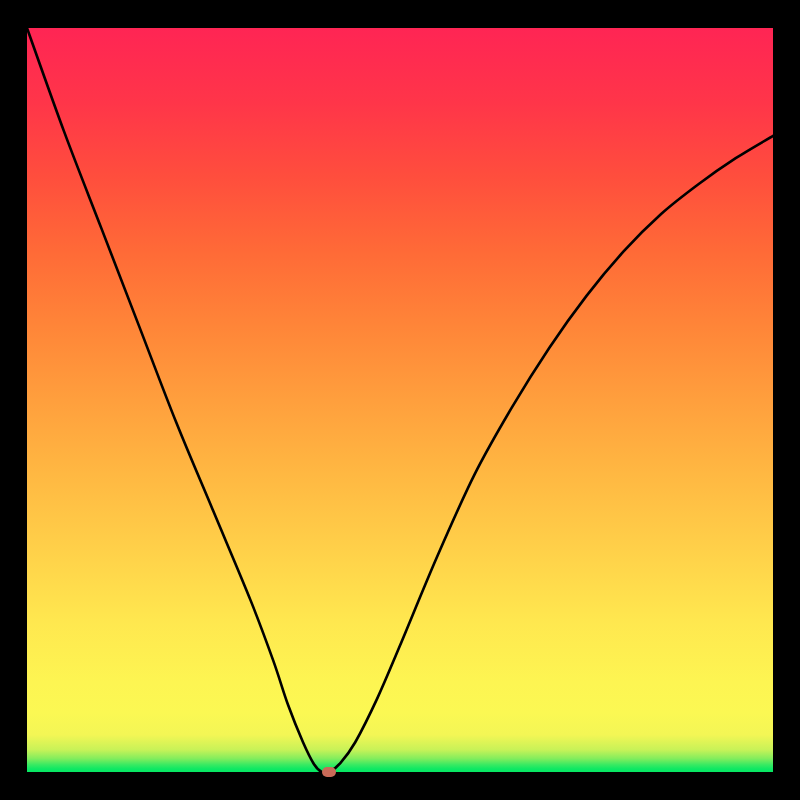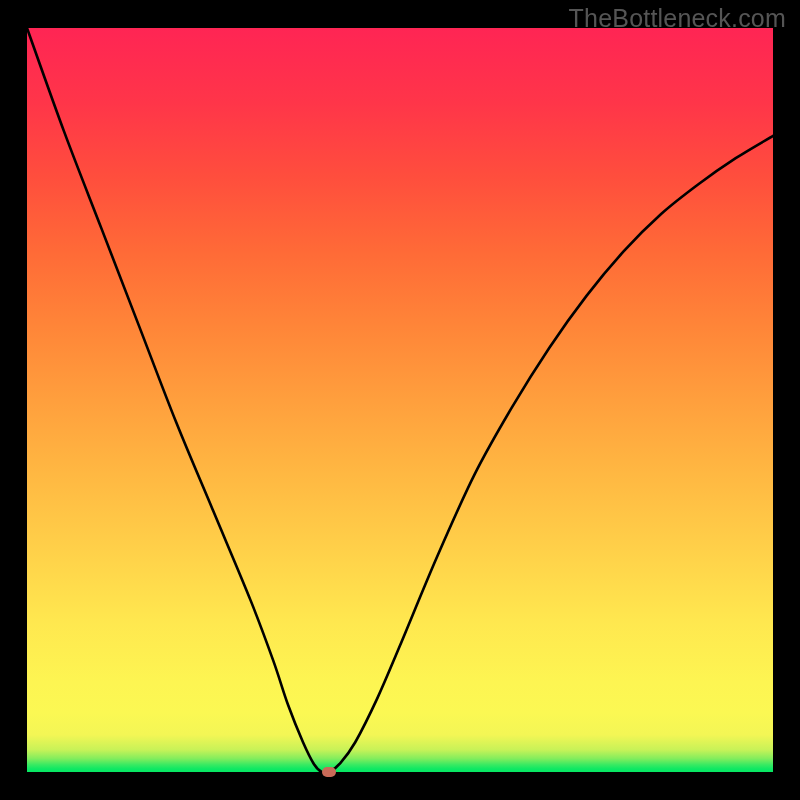--- a/index.html
+++ b/index.html
@@ -69,21 +69,20 @@
     border-radius: 5px;
     background: #c96a58;
     left: calc(40.5% - 7px);
     bottom: -5px;
   }
 </style>
 </head>
 <body>
 
 <div class="frame">
-  <div class="watermark">TheBottleneck.com</div>
 
   <div class="plot">
     <svg class="curve" viewBox="0 0 100 100" preserveAspectRatio="none">
       <path id="curve-path" fill="none" stroke="#000" stroke-width="0.35" stroke-linejoin="round" stroke-linecap="round" d="M 0 0 C 0.8333333333333334 2.3333333333333335, 3.333333333333333 9.5, 5 14 C 6.666666666666667 18.5, 8.333333333333334 22.666666666666668, 10 27 C 11.666666666666666 31.333333333333332, 13.333333333333334 35.666666666666664, 15 40 C 16.666666666666668 44.333333333333336, 18.333333333333332 48.833333333333336, 20 53 C 21.666666666666668 57.166666666666664, 23.333333333333332 61, 25 65 C 26.666666666666668 69, 28.666666666666668 73.66666666666667, 30 77 C 31.333333333333332 80.33333333333333, 32.166666666666664 82.66666666666667, 33 85 C 33.833333333333336 87.33333333333333, 34.333333333333336 89.16666666666667, 35 91 C 35.666666666666664 92.83333333333333, 36.416666666666664 94.66666666666667, 37 96 C 37.583333333333336 97.33333333333333, 38.083333333333336 98.33333333333333, 38.5 99 C 38.916666666666664 99.66666666666667, 39.166666666666664 99.83333333333333, 39.5 100 C 39.833333333333336 100.16666666666667, 40.083333333333336 100.2, 40.5 100 C 40.916666666666664 99.8, 41.416666666666664 99.46666666666667, 42 98.8 C 42.583333333333336 98.13333333333333, 43.166666666666664 97.46666666666667, 44 96 C 44.833333333333336 94.53333333333333, 46 92.16666666666667, 47 90 C 48 87.83333333333333, 48.666666666666664 86.16666666666667, 50 83 C 51.333333333333336 79.83333333333333, 53.33333333333334 74.83333333333333, 55.00000000000001 71 C 56.66666666666667 67.16666666666667, 58.333333333333336 63.333333333333336, 60 60 C 61.666666666666664 56.666666666666664, 63.333333333333336 53.83333333333333, 65 51 C 66.66666666666667 48.16666666666667, 68.33333333333333 45.50000000000001, 70 43.00000000000001 C 71.66666666666667 40.50000000000001, 73.33333333333333 38.16666666666667, 75 36 C 76.66666666666667 33.83333333333333, 78.33333333333333 31.833333333333332, 80 30 C 81.66666666666667 28.166666666666668, 83.33333333333333 26.5, 85 25 C 86.66666666666667 23.5, 88.33333333333333 22.25, 90 21 C 91.66666666666667 19.75, 93.33333333333333 18.583333333333332, 95 17.5 C 96.66666666666667 16.416666666666668, 99.16666666666667 15, 100 14.5"></path>
     </svg>
     <div class="ons-dot" style="left: calc(40.5% - 7px);"></div>
   </div>
 </div>
 
 </body></html>

